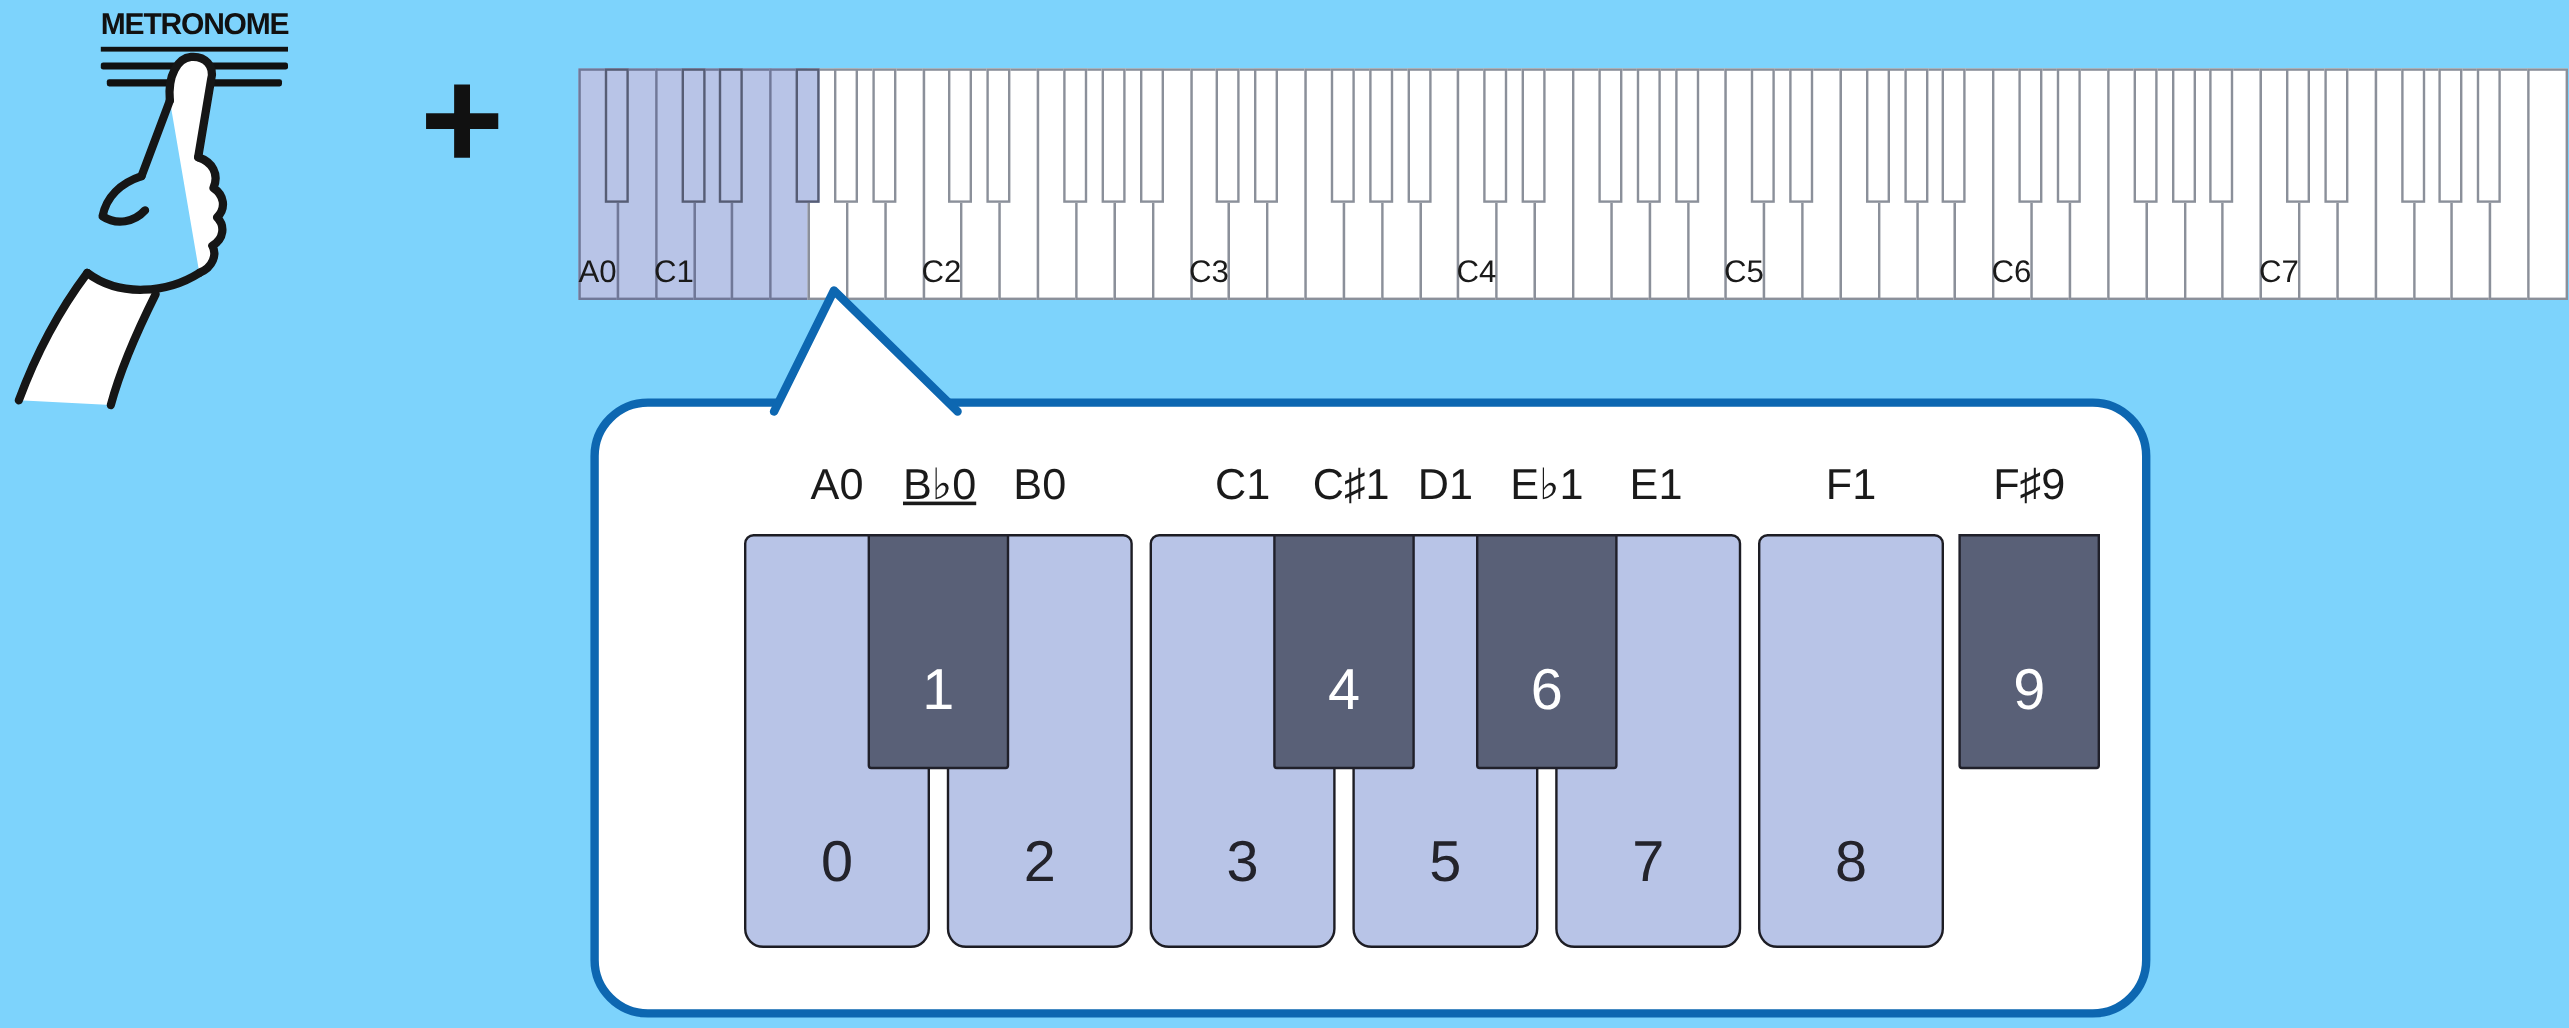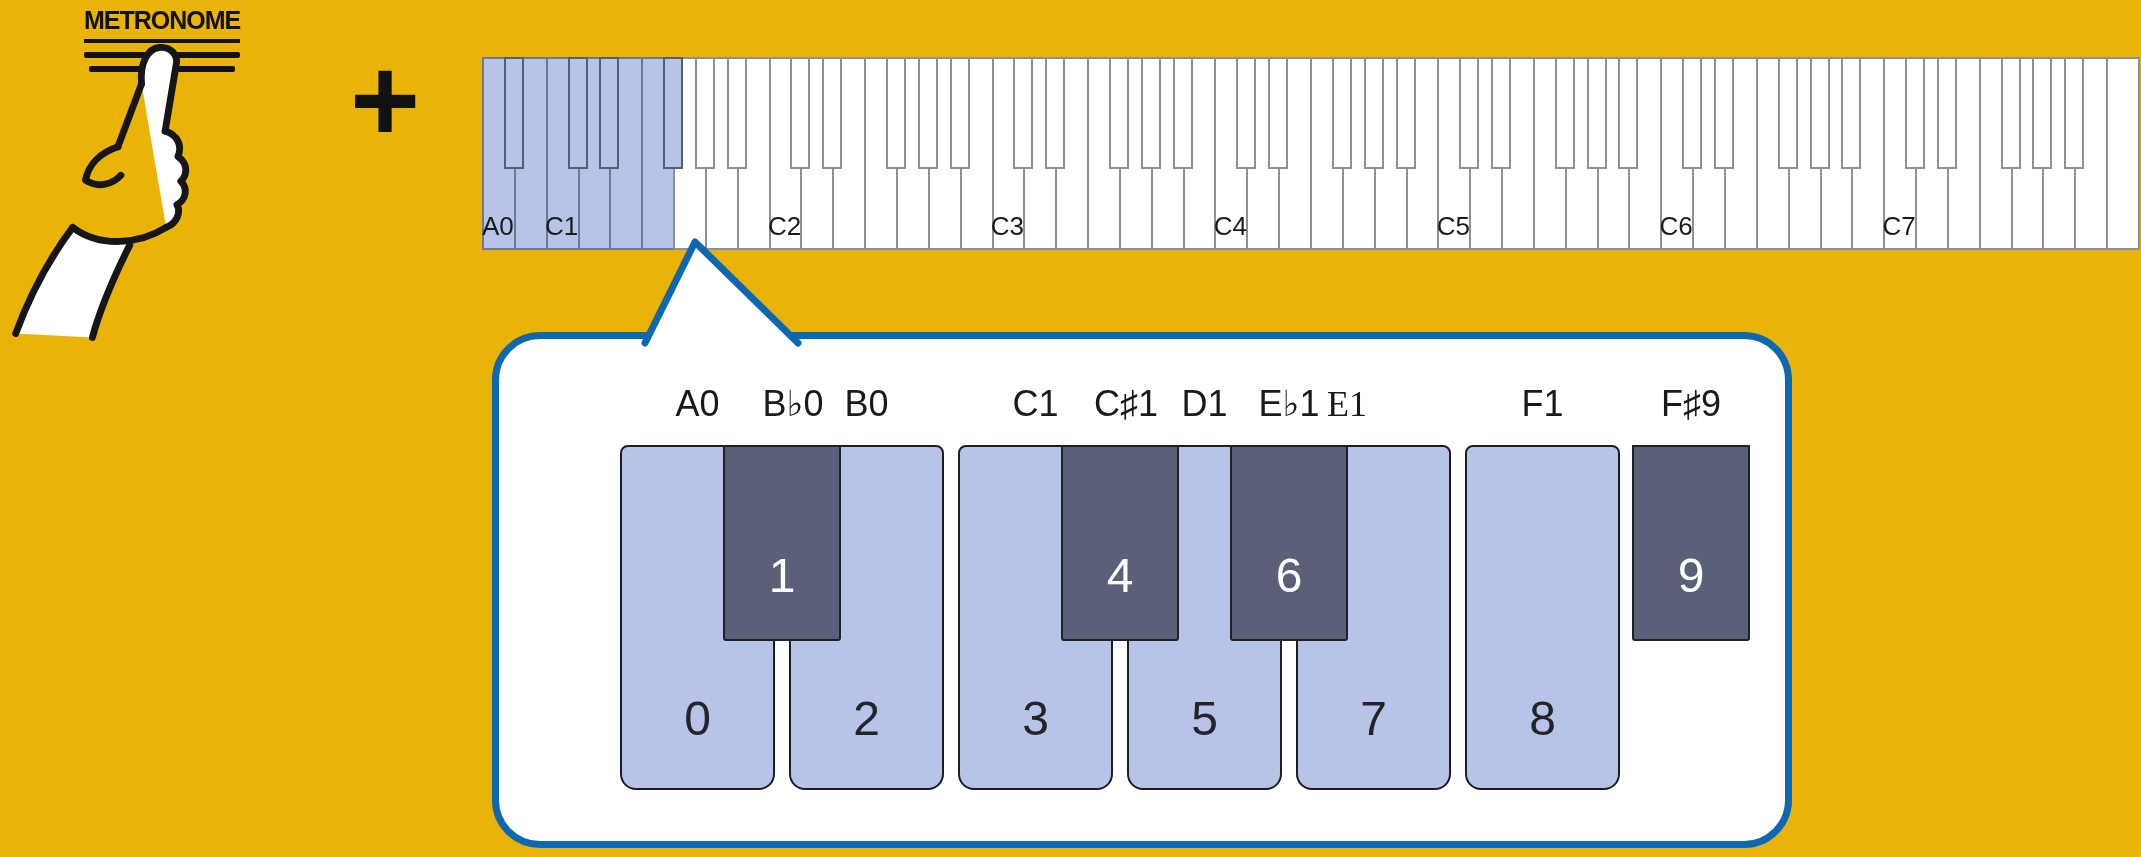--- a/index.html
+++ b/index.html
@@ -1,17 +1,17 @@
 <!DOCTYPE html>
 <html style="--highlight_fill: #b8c4e7; --black_key_fill: #596077; --callout_border: #0d67b1; --key_outline: #8b909a; --dark_outline: #1d1d24;"><head>
 <meta charset="utf-8">
 <style>
   html,body{margin:0;padding:0;background:#fff;}
   body{font-family:"Liberation Sans",sans-serif;}
-  .canvas{position:relative;width:2141px;height:857px;background:#eab308;overflow:hidden;}
+  .canvas{position:relative;width:2141px;height:857px;background:#7dd3fc;overflow:hidden;}
 
   
   .metro{position:absolute;left:84px;top:6px;display:inline-block;z-index:2;}
   .metro-label{font-size:25px;font-weight:700;letter-spacing:-1px;color:#111;
     border-bottom:4px solid #111;padding-bottom:4px;white-space:nowrap;}
   .metro-line{height:6px;background:#111;border-radius:2px;}
   .metro-line.line-1{margin-top:9px;width:100%;}
   .metro-line.line-2{margin-top:8px;width:93%;margin-left:auto;margin-right:auto;}
 
   .hand{position:absolute;left:-4px;top:40px;width:236px;height:306px;z-index:4;}
@@ -201,27 +201,27 @@
         <div class="ck-black" style="left: 562px;">
           <div class="ck-num-black">4</div>
         </div>
         <div class="ck-black" style="left: 731px;">
           <div class="ck-num-black">6</div>
         </div>
         <div class="ck-black" style="left: 1133px;">
           <div class="ck-num-black">9</div>
         </div>
         <div class="ck-label" style="left: 198.5px;">A0</div>
-        <div class="ck-label" style="left: 294px;">B♭0</div>
+        <div class="ck-label" style="left: 284px; text-decoration: underline;">B♭0</div>
         <div class="ck-label" style="left: 367.5px;">B0</div>
         <div class="ck-label" style="left: 536.5px;">C1</div>
         <div class="ck-label" style="left: 627px;">C♯1</div>
         <div class="ck-label" style="left: 705.5px;">D1</div>
         <div class="ck-label" style="left: 790px;">E♭1</div>
-        <div class="ck-label" style="left: 848px; font-family: Liberation Serif, serif;">E1</div>
+        <div class="ck-label" style="left: 881px;">E1</div>
         <div class="ck-label" style="left: 1043.5px;">F1</div>
         <div class="ck-label" style="left: 1192px;">F♯9</div>
       </div>
   </div>
 
   <svg id="pointer" viewBox="0 0 250 130" aria-hidden="true">
     <path d="M45 115 L95 14 L198 115" fill="#ffffff" stroke="#0d67b1" stroke-width="7" stroke-linejoin="round" stroke-linecap="round"></path>
   </svg>
 
 </div>

